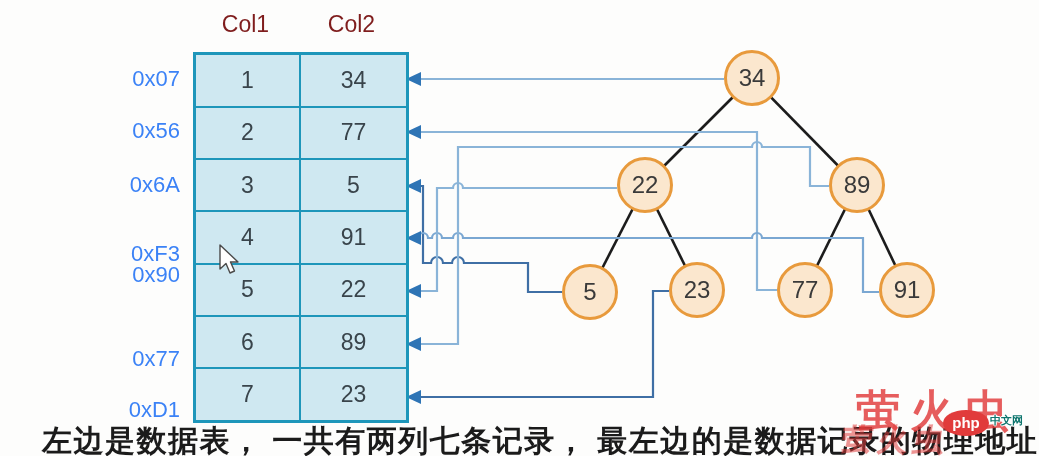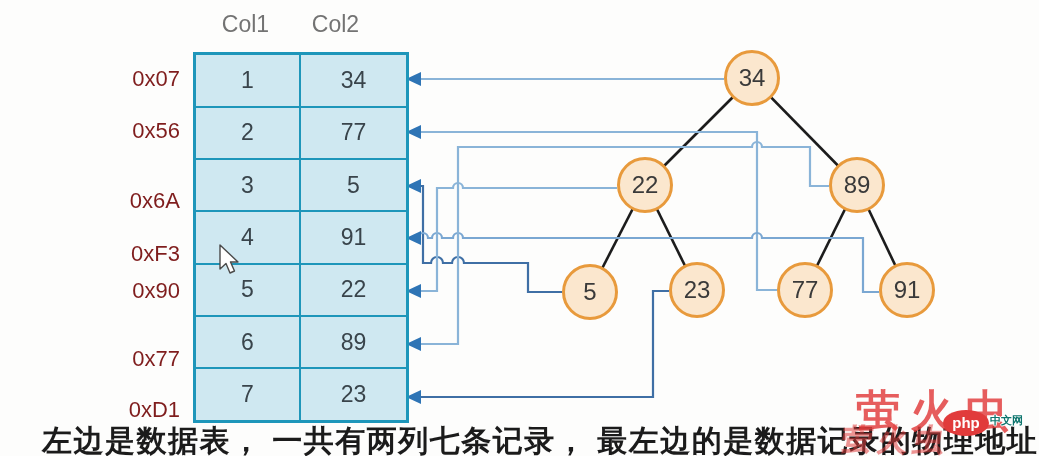--- a/index.html
+++ b/index.html
@@ -5,27 +5,27 @@
   html,body{margin:0;padding:0;}
   body{
     width:1039px;height:456px;position:relative;overflow:hidden;
     background:#fdfdfc;
     font-family:"Liberation Sans","DejaVu Sans",sans-serif;
   }
   .layer{position:absolute;left:0;top:0;}
   
   .col-header{
     position:absolute;top:8px;height:32px;line-height:32px;
-    text-align:center;font-size:23px;color:#737373;
+    text-align:center;font-size:23px;color:#7f1d1d;
   }
   #hdr1{left:193px;width:105px;}
-  #hdr2{left:282px;width:107px;}
+  #hdr2{left:298px;width:107px;}
   .addr{
     position:absolute;left:88px;width:92px;height:53px;line-height:53px;
-    text-align:right;font-size:22px;color:#7f1d1d;
+    text-align:right;font-size:22px;color:#3b82f6;
   }
   table.mem{
     position:absolute;left:193px;top:52px;width:212px;height:371px;
     border-collapse:collapse;table-layout:fixed;
     border:3px solid #1e96ba;
   }
   table.mem td{
     border:2px solid #1e96ba;background:#cfe8f1;
     text-align:center;vertical-align:middle;
     font-size:23px;color:#39444b;padding:0;
@@ -106,23 +106,23 @@
     <polygon points="406,344 421,337 421,351"></polygon>
     <polygon points="406,397 421,390 421,404"></polygon>
   </g>
 </svg>
 
 <div id="hdr1" class="col-header">Col1</div>
 <div id="hdr2" class="col-header">Col2</div>
 
 <div class="addr" style="top:52px">0x07</div>
 <div class="addr" style="top:104px">0x56</div>
-<div class="addr" style="top:174px">0x6A</div>
+<div class="addr" style="top:158px">0x6A</div>
 <div class="addr" style="top:227px">0xF3</div>
-<div class="addr" style="top:264px">0x90</div>
+<div class="addr" style="top:248px">0x90</div>
 <div class="addr" style="top:332px">0x77</div>
 <div class="addr" style="top:383px">0xD1</div>
 
 <table class="mem">
   <tbody>
       <tr>
     <td class="c1">1</td>
     <td class="c2">34</td>
   </tr>
   <tr>

